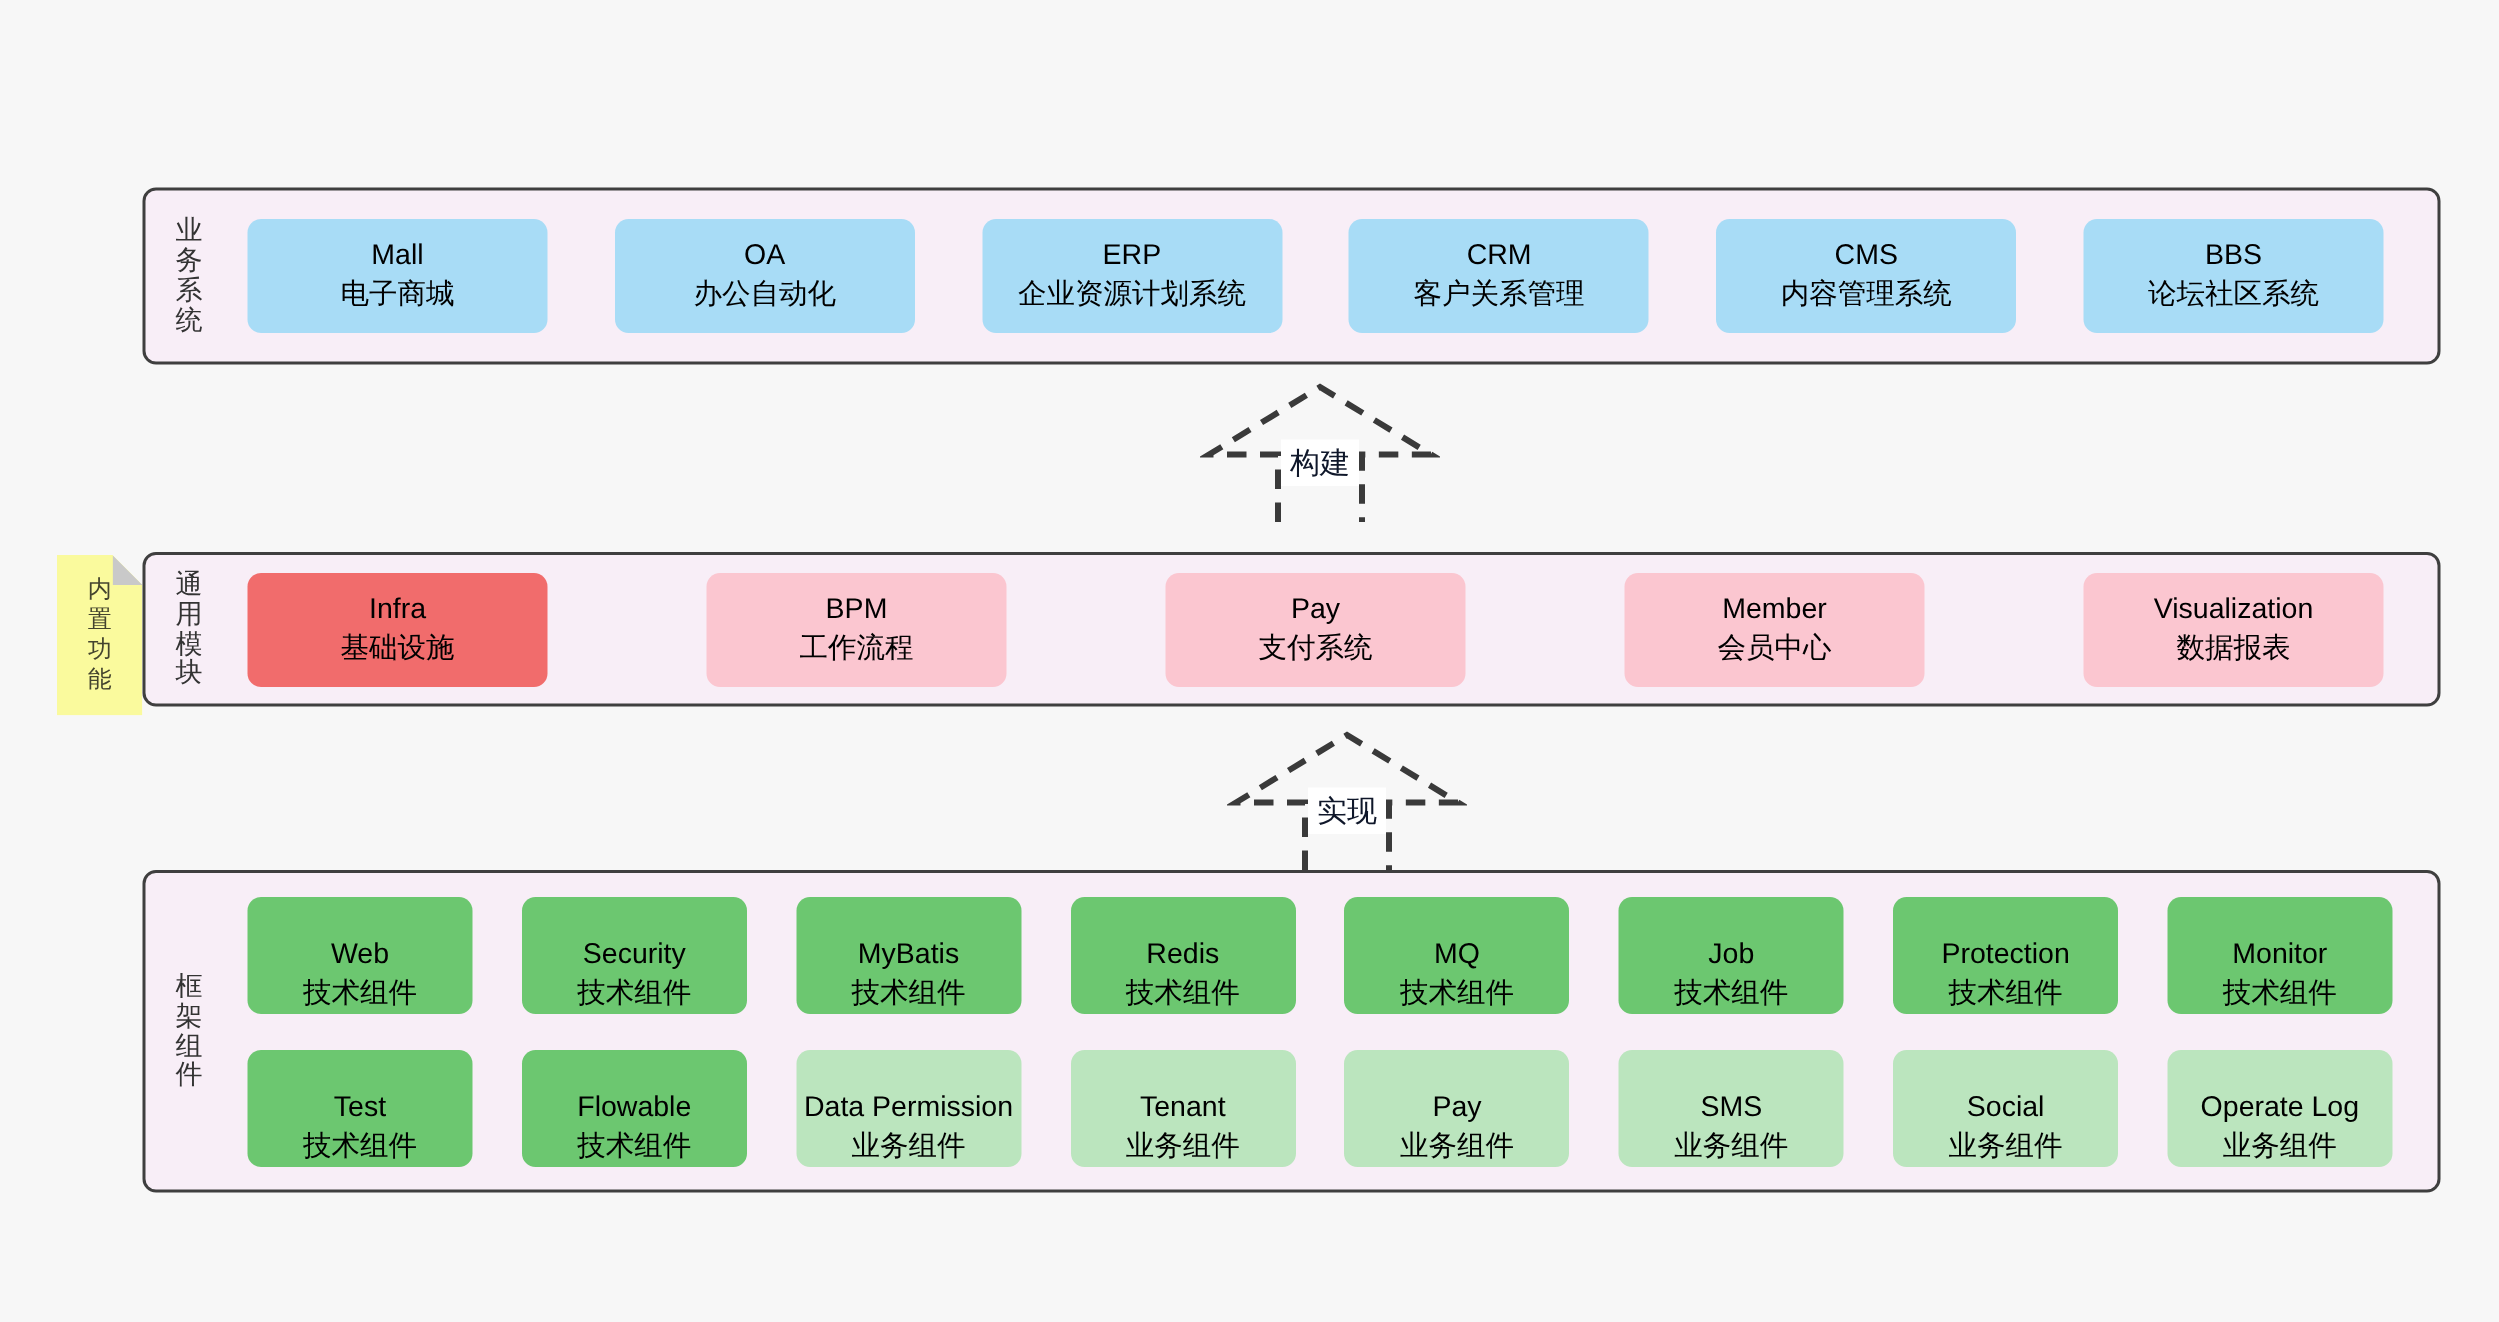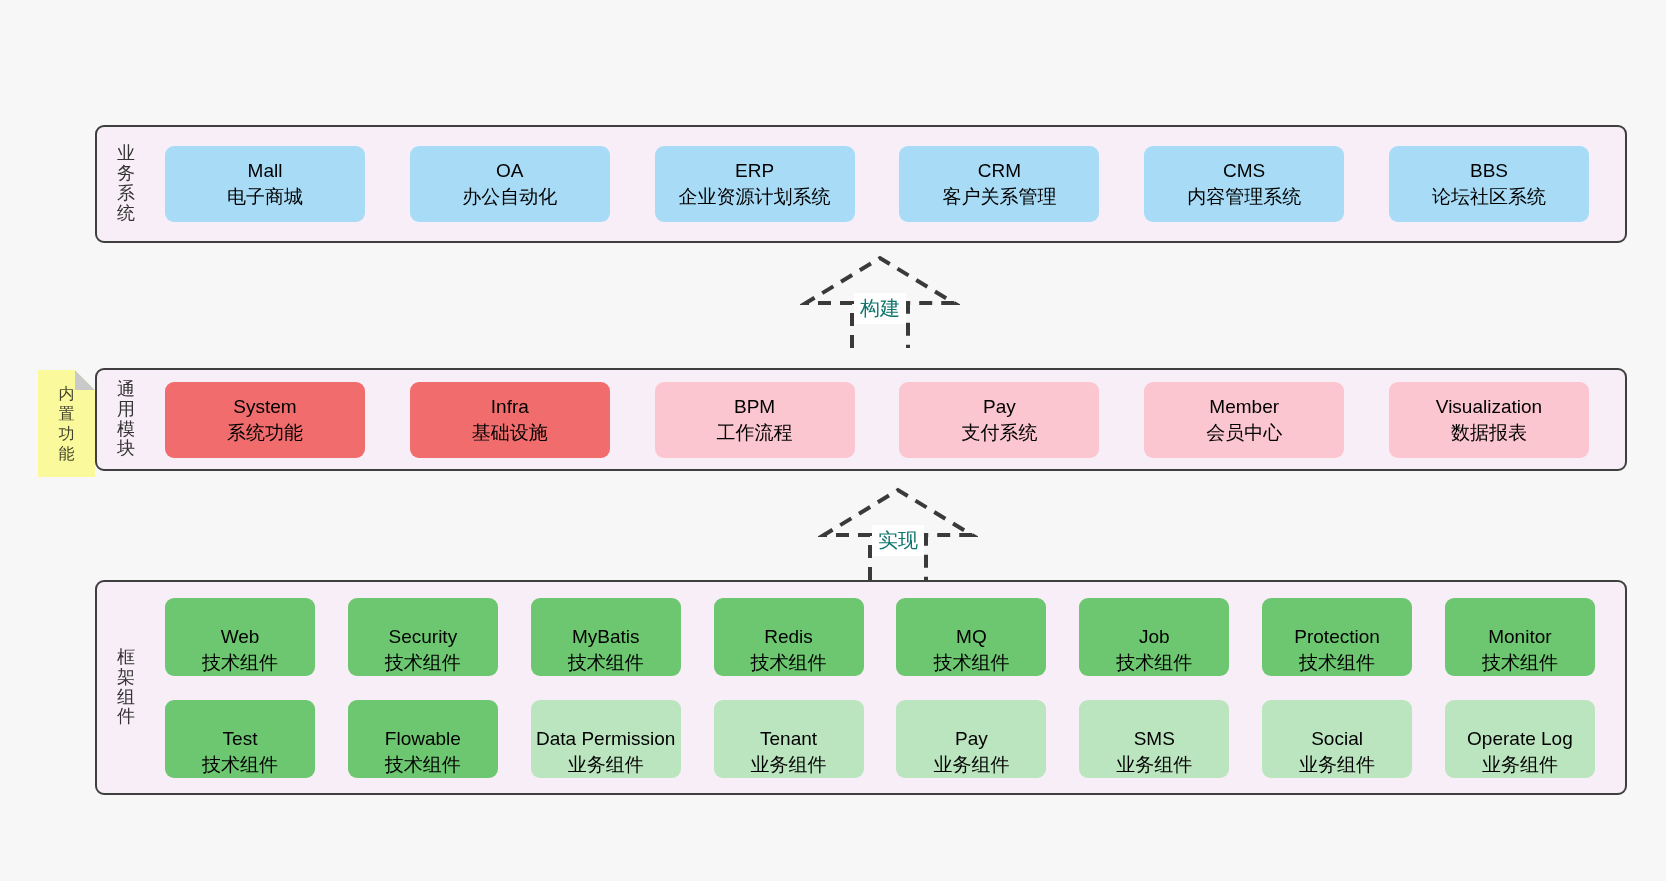--- a/index.html
+++ b/index.html
@@ -31,21 +31,21 @@
             display:flex; align-items:center; justify-content:center; }
   .sticky::before { content:""; position:absolute; top:0; right:0; width:20px; height:20px;
             background:#c9c9c9; clip-path:polygon(0 0, 100% 100%, 0 100%); }
   .sticky-text { width:22px; font-size:16px; text-align:center; word-break:break-all;
                  color:#44442e; line-height:1.25; }
   .sticky-tall .sticky-text { line-height:1.5; }
 
   .arrow { position:absolute; width:160px; height:95px; }
   .arrow svg { position:absolute; left:0; top:0; }
   .arrow-label { position:absolute; left:50%; top:40px; transform:translateX(-50%);
-                 font-size:20px; color:#0f766e; background:#ffffff; padding:2px 6px; white-space:nowrap; }
+                 font-size:20px; color:#0f172a; background:#ffffff; padding:2px 6px; white-space:nowrap; }
 </style>
 </head>
 <body>
 
 <div class="canvas">
 
   <section class="band" style="top:125px; height:118px;">
     <div class="band-label">业务系统</div>
     <div class="band-boxes">
       <div class="bx bx-wide blue">
@@ -82,24 +82,20 @@
     <div class="arrow-label">构建</div>
   </div>
 
   <aside class="sticky" style="top:370px; height:107px;">
     <div class="sticky-text">内置功能</div>
   </aside>
 
   <section class="band" style="top:368px; height:103px;">
     <div class="band-label">通用模块</div>
     <div class="band-boxes">
-      <div class="bx bx-wide red">
-        <div>System</div>
-        <div>系统功能</div>
-      </div>
       <div class="bx bx-wide red">
         <div>Infra</div>
         <div>基础设施</div>
       </div>
       <div class="bx bx-wide pink">
         <div>BPM</div>
         <div>工作流程</div>
       </div>
       <div class="bx bx-wide pink">
         <div>Pay</div>

